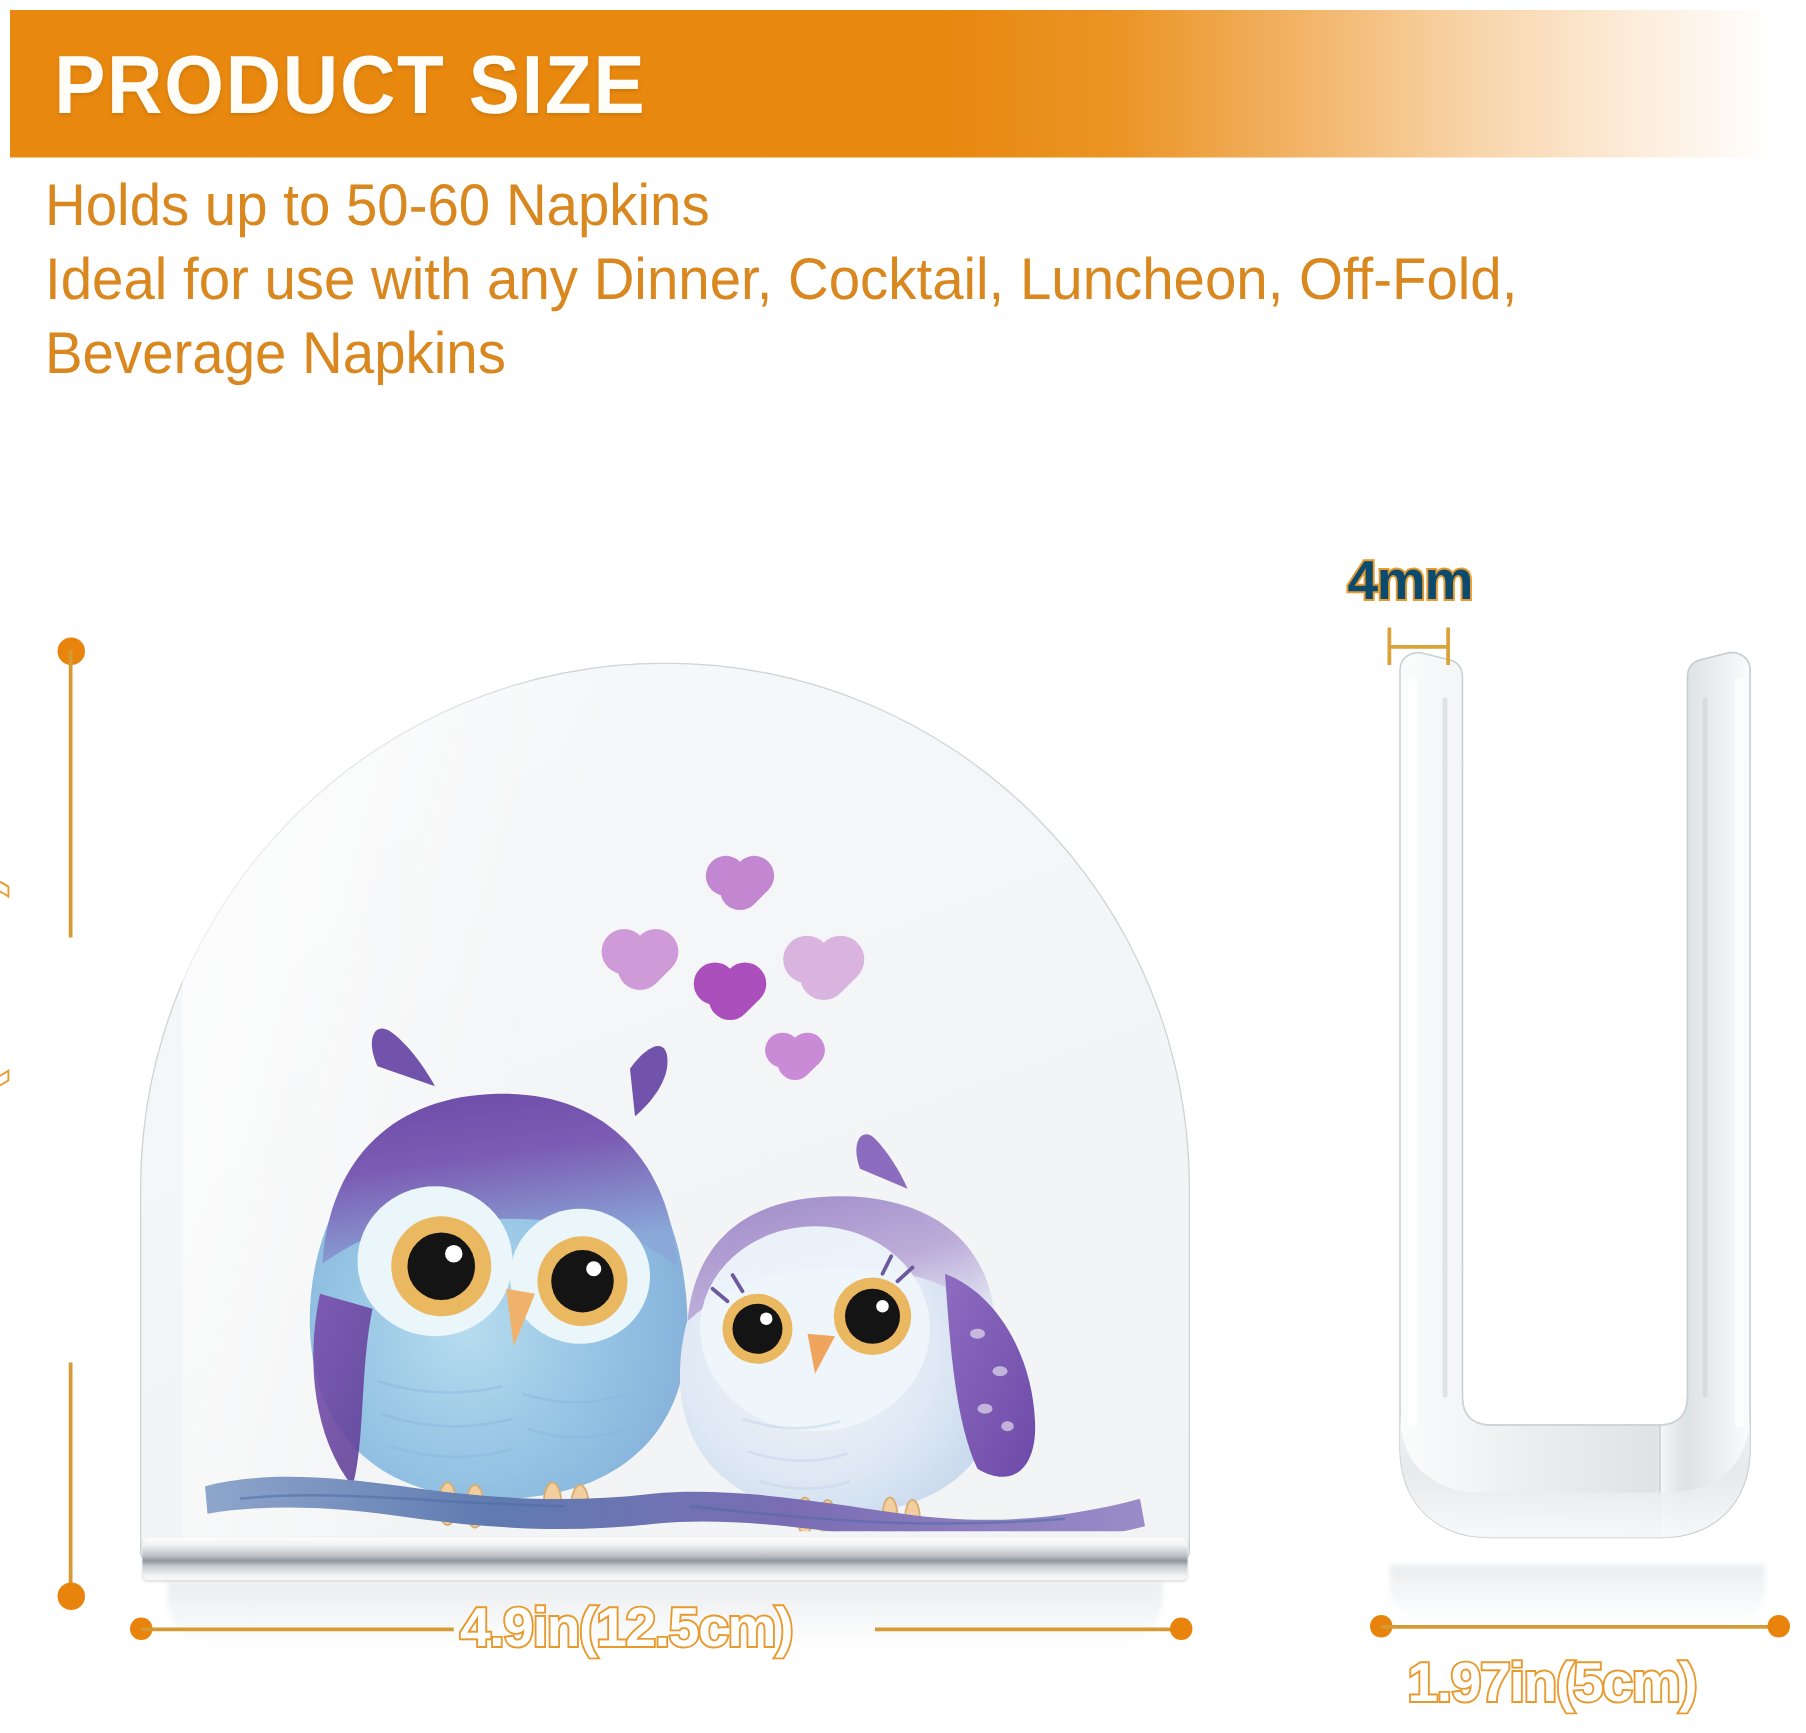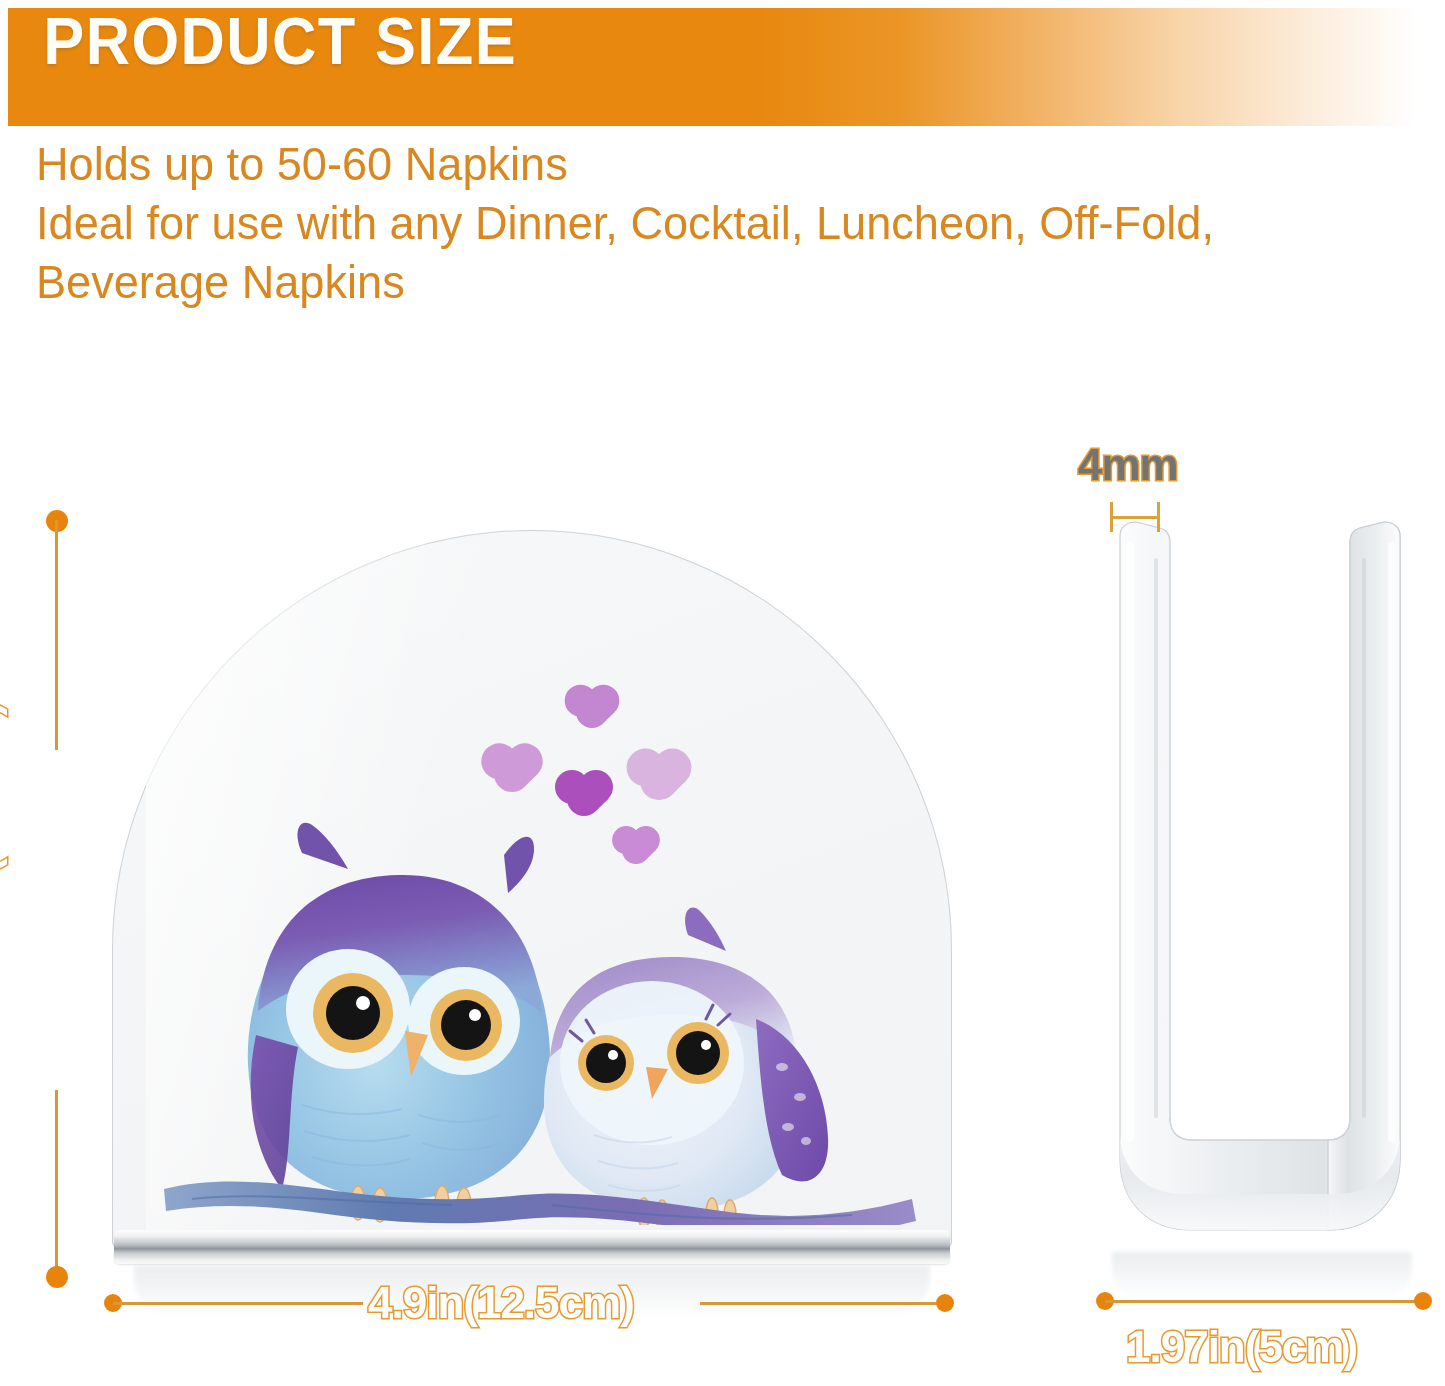--- a/index.html
+++ b/index.html
@@ -25,20 +25,21 @@
     height: 118px;
     background: linear-gradient(to right,
         #e8880f 0%,
         #e8880f 52%,
         #eb9526 62%,
         #f2b468 72%,
         #f8d3a6 81%,
         #fcebd8 90%,
         #ffffff 98%);
     display: flex;
+    align-items: center;
   }
   #header-title {
     color: #fffdf7;
     font-size: 66px;
     font-weight: bold;
     letter-spacing: 1.5px;
     padding-left: 38px;
     line-height: 1;
     text-shadow: 0 2px 3px rgba(120,70,0,0.25);
     transform: scaleX(0.93);
@@ -223,21 +224,21 @@
     transform-origin: center center;
   }
 
   
   #mm-marker-group { position: absolute; left: 1078px; top: 440px; width: 240px; height: 110px; }
   #mm-label {
     position: absolute;
     left: 0; top: 0;
     font-size: 44px;
     font-weight: bold;
-    color: #737373;
+    color: #0c4a6e;
     -webkit-text-stroke: 3px #e79a2e;
     paint-order: stroke fill;
     letter-spacing: -1px;
   }
   .mm-tick { position: absolute; width: 3px; height: 30px; background: #d9a33a; }
   #mm-bar { position: absolute; height: 3px; background: #d9a33a; }
 </style>
 </head>
 <body>
 

